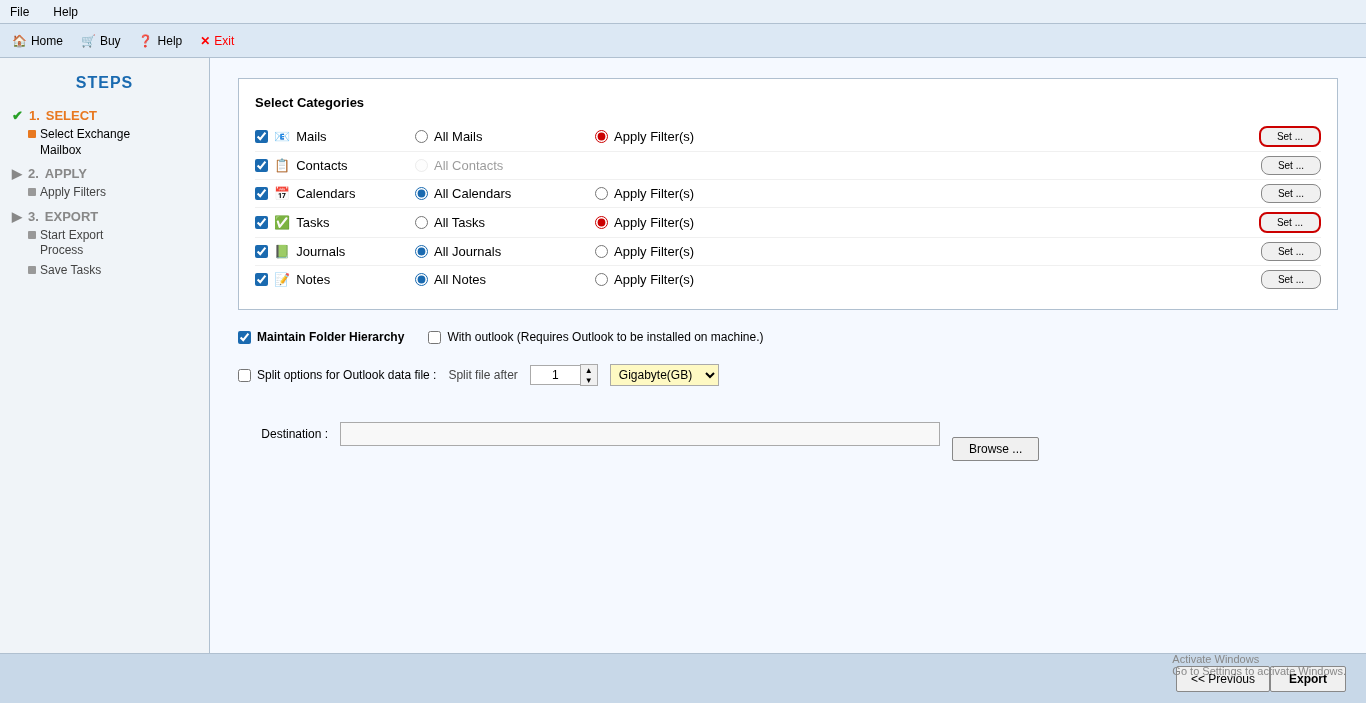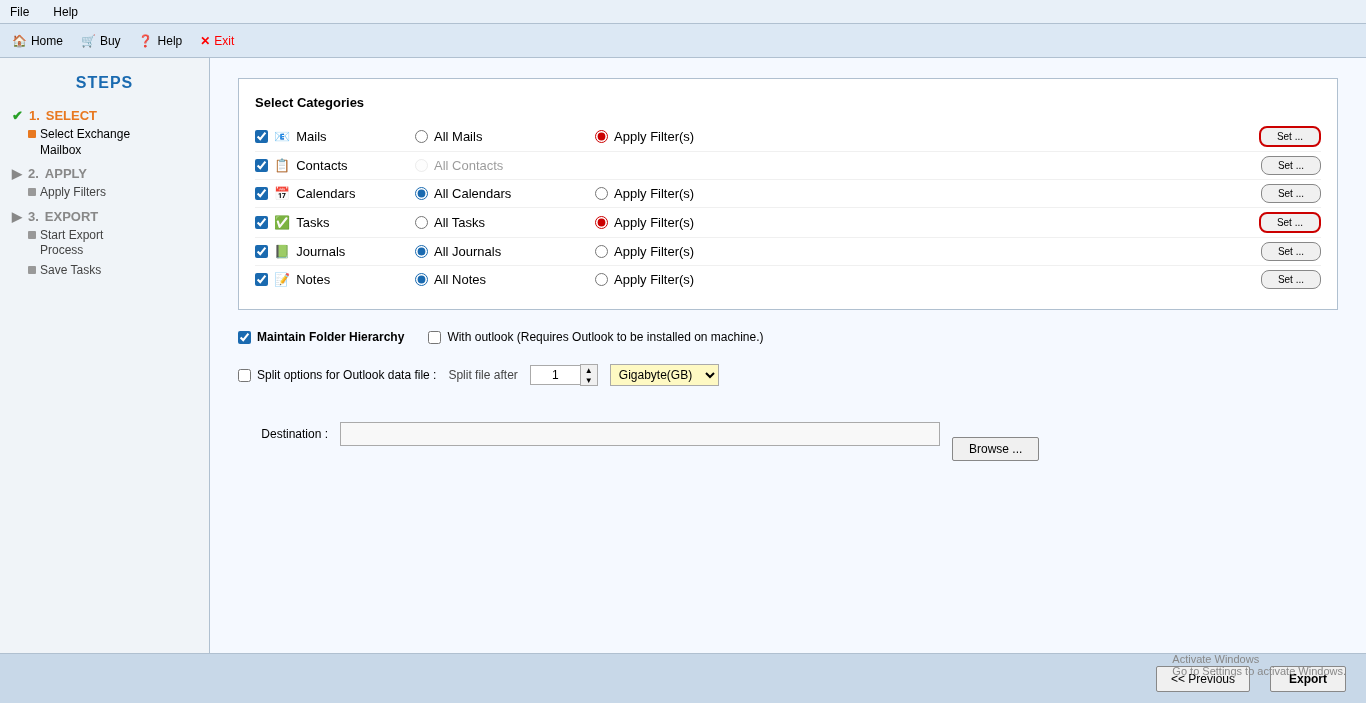--- a/index.html
+++ b/index.html
@@ -68,21 +68,21 @@
     .spinner-btns { display: flex; flex-direction: column; border: 1px solid #aaa; background: #f0f0f0; }
     .spinner-btn { width: 16px; height: 10px; font-size: 8px; cursor: pointer; display: flex; align-items: center; justify-content: center; border: none; background: #f0f0f0; padding: 0; }
 
     
     .destination-row { display: flex; align-items: center; gap: 12px; margin-bottom: 20px; }
     .dest-label { font-size: 12px; width: 90px; text-align: right; }
     .dest-input { flex: 1; max-width: 600px; border: 1px solid #aaa; padding: 4px 6px; font-size: 12px; background: #f8f8f8; }
     .browse-btn { padding: 4px 16px; border: 1px solid #888; background: #f0f0f0; cursor: pointer; font-size: 12px; border-radius: 2px; margin-top: 31px; }
 
     
-    .bottom-bar { position: absolute; bottom: 0; left: 0; right: 0; height: 50px; background: #c8d8e8; border-top: 1px solid #b0c0d0; display: flex; align-items: center; justify-content: flex-end; padding: 0 20px; gap: 20px; }
+    .bottom-bar { position: absolute; bottom: 0; left: 0; right: 0; height: 50px; background: #c8d8e8; border-top: 1px solid #b0c0d0; display: flex; align-items: center; justify-content: flex-end; padding: 0 20px; gap: 0; }
     .prev-btn { padding: 5px 14px; border: 1px solid #888; background: #f0f0f0; cursor: pointer; font-size: 12px; border-radius: 2px; }
     .export-btn { padding: 5px 18px; border: 1px solid #888; background: #f0f0f0; cursor: pointer; font-size: 12px; border-radius: 2px; font-weight: bold; }
 
     .windows-watermark { position: absolute; bottom: 26px; right: 20px; font-size: 11px; color: #888; }
   </style>
 </head>
 <body>
 
 <div class="menu-bar">
   <span class="menu-item">File</span>

